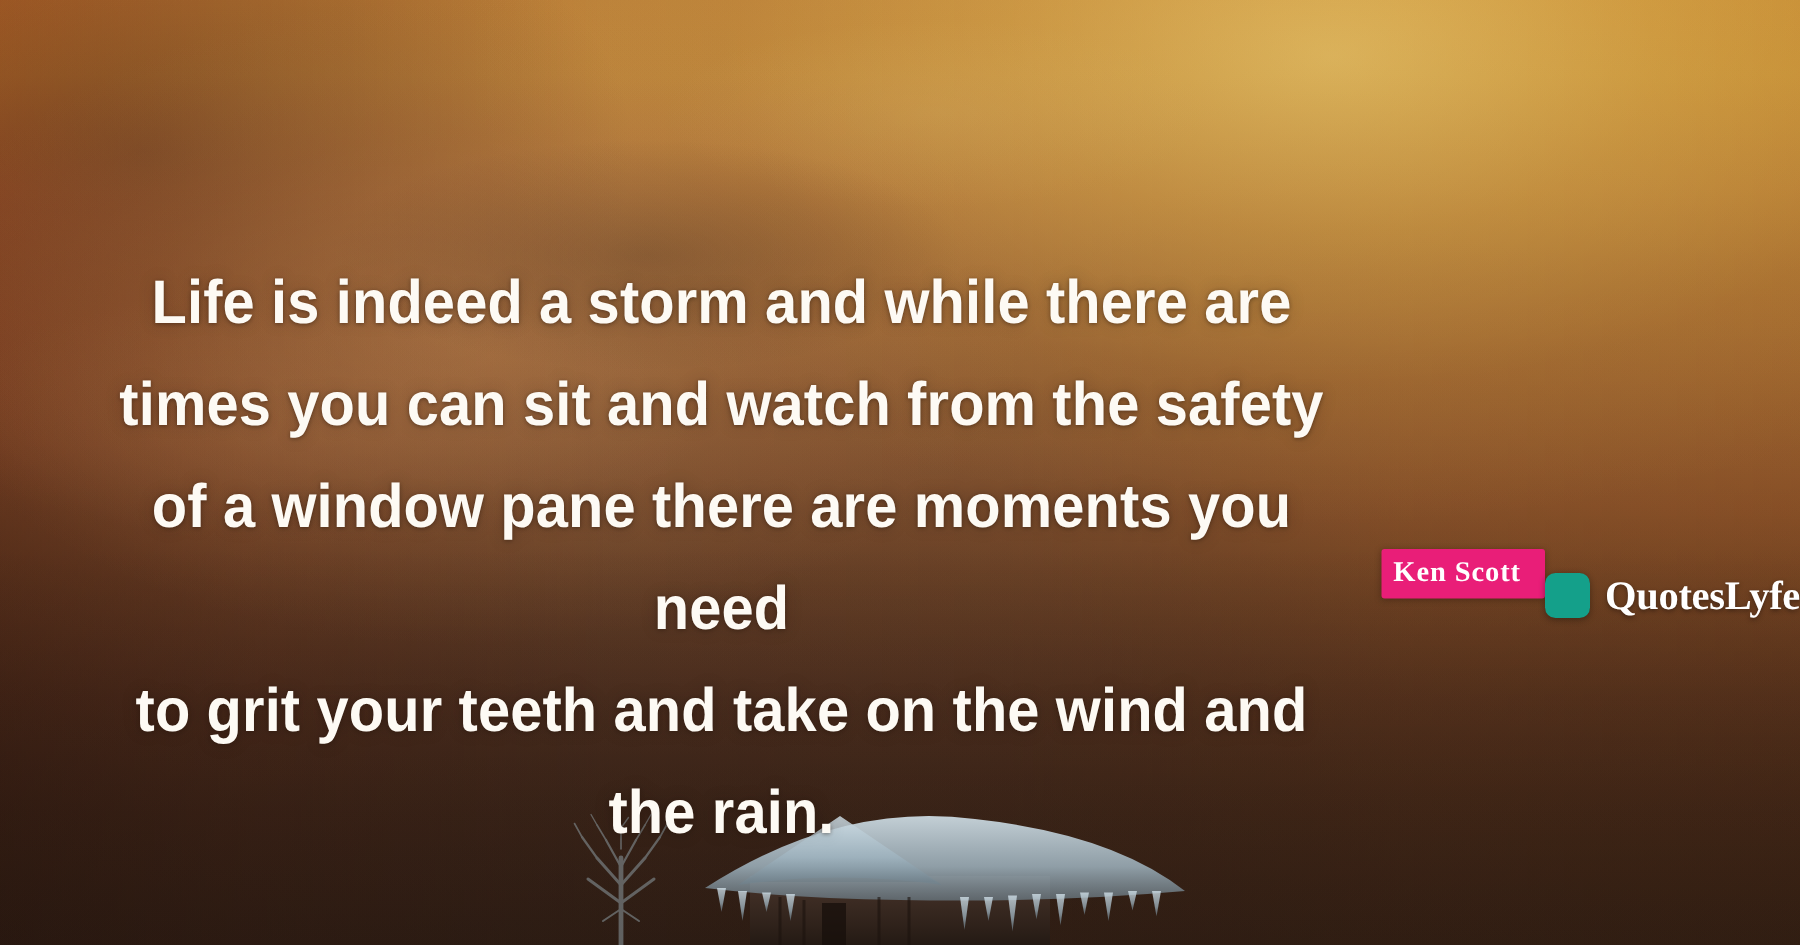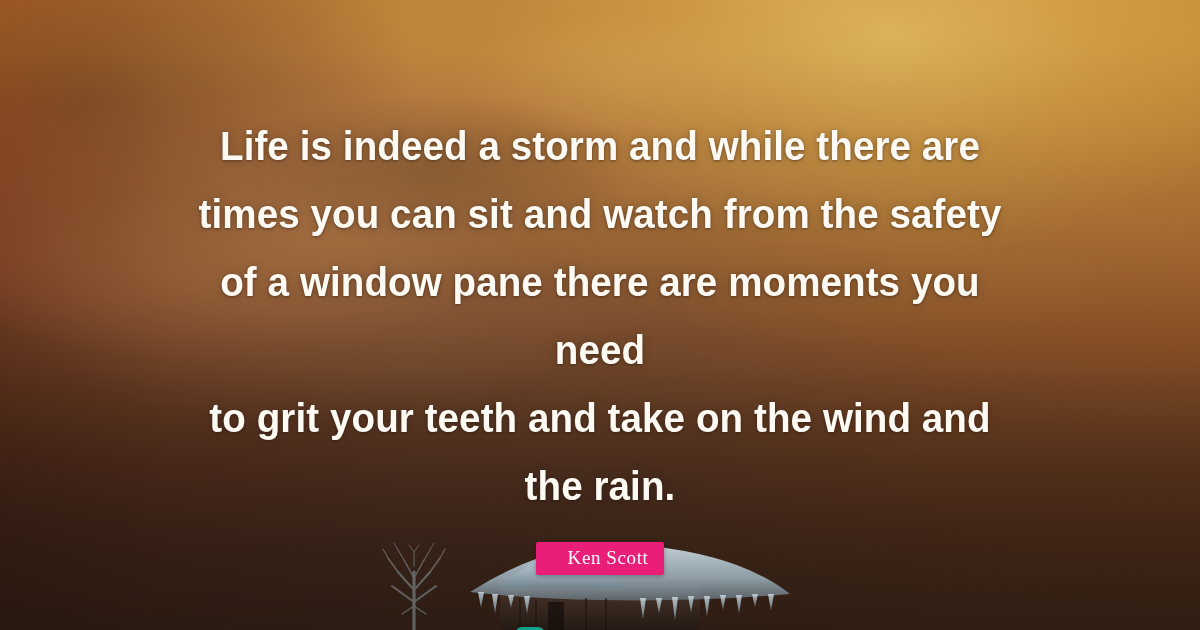--- a/index.html
+++ b/index.html
@@ -126,24 +126,24 @@
     height: 120px;
     pointer-events: none;
   }
   .scenery svg { display: block; width: 100%; height: 100%; }
 
   
   .content {
     position: absolute;
     inset: 0;
     display: flex;
-    flex-direction: column;
     align-items: center;
     padding-top: 112px;
     box-sizing: border-box;
+    justify-content: flex-end;
   }
 
   .quote {
     width: 880px;
     margin: 0;
     text-align: center;
     color: #fdfaf4;
     font-family: "Liberation Sans Narrow", "Liberation Sans", sans-serif;
     font-weight: 700;
     font-size: 41px;
@@ -161,23 +161,23 @@
     display: flex;
     justify-content: center;
   }
 
   .author-badge {
     display: inline-block;
     background: #e91e78;
     color: #ffffff;
     font-family: "Liberation Serif", serif;
     font-size: 19px;
-    font-weight: 400;
+    font-weight: 700;
     letter-spacing: 0.6px;
-    padding: 5px 16px 6px 32px;
+    padding: 5px 16px 6px 8px;
     border-radius: 2px;
     box-shadow: 0 1px 4px rgba(30, 14, 8, 0.35);
   }
 
   .brand {
     margin-top: 52px;
     display: flex;
     align-items: center;
     gap: 10px;
   }

